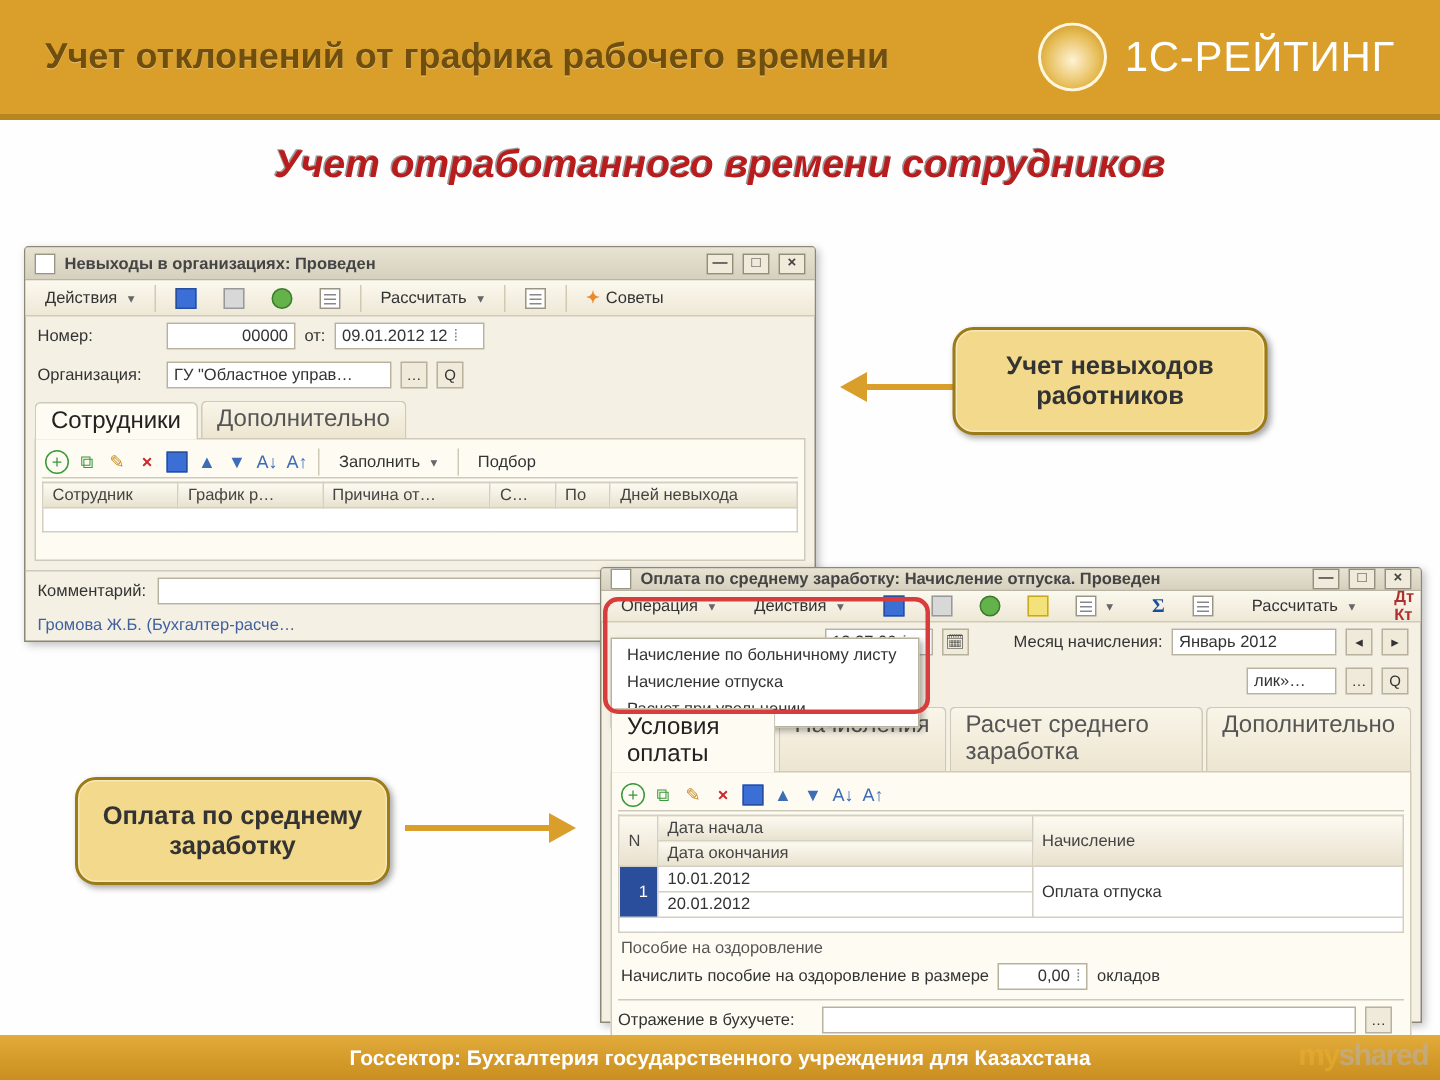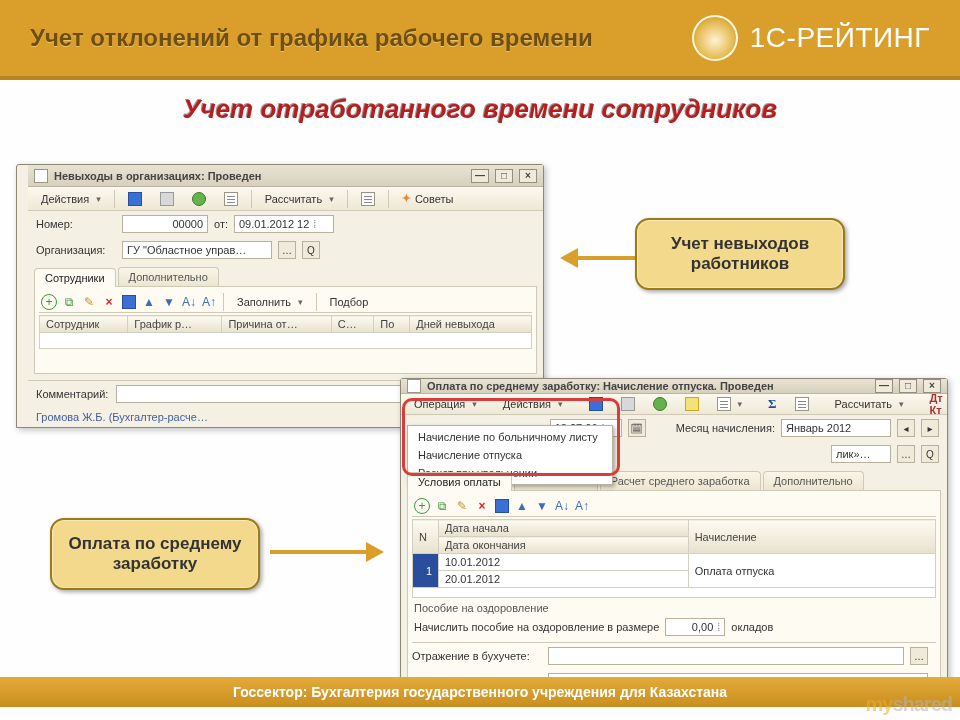--- a/index.html
+++ b/index.html
@@ -40,21 +40,21 @@
     box-shadow: inset 0 0 0 2px #fff6dd;
   }
   .brand-text { font-size:28px; color:#fff; font-weight:400; letter-spacing:.5px;}
   .subhead {
     text-align:center; font-size:26px; font-weight:700; font-style:italic;
     color:#b91c1c; margin: 14px 0 10px; text-shadow: 1px 1px 0 #fff, -1px -1px 0 #999;
   }
 
   
   .slide-footer {
-    position:absolute; left:0; right:0; bottom:13px; height:30px;
+    position:absolute; left:0; right:0; bottom:0; height:30px;
     background: linear-gradient(#e2ab3a, #c98e1f); color:#fff;
     font-size:14px; font-weight:700; display:flex; align-items:center;
     justify-content:center;
   }
   .watermark {
     position:absolute; right:8px; bottom:4px; font-size:20px;
     font-weight:700; color:#fff; opacity:.55; letter-spacing:-1px;
     text-align:right;
   }
   .watermark span:nth-child(1){color:#e8b030;}
@@ -108,21 +108,21 @@
     height:18px; background:#fff; border:1px solid #b7b19d;
     padding:0 4px; font-size:11px; display:flex; align-items:center;
   }
   .inp.sp::after{content:"⁞";color:#888;margin-left:4px;}
   .pickbtn{width:18px;height:18px;border:1px solid #b7b19d;background:#efead9;
     display:flex;align-items:center;justify-content:center;font-size:10px;}
 
   .tabs{display:flex;gap:2px;padding:0 6px;margin-top:4px;}
   .tab{padding:3px 10px;border:1px solid var(--panel-border);border-bottom:none;
     background:linear-gradient(#f9f5e8,#ece5d0);border-radius:4px 4px 0 0;
-    font-size:11px;color:#555;}
+    font-size:16px;color:#555;}
   .tab.active{background:#fdfbf2;color:#222;font-weight:400;position:relative;top:1px;}
   .panel{background:#fdfbf2;border:1px solid var(--panel-border);
     margin:0 6px 6px;padding:4px;flex:1;display:flex;flex-direction:column;}
 
   .grid-toolbar{display:flex;align-items:center;gap:4px;height:22px;
     border-bottom:1px solid var(--panel-border);padding:0 2px;margin-bottom:2px;}
   .gico{width:16px;height:16px;display:inline-flex;align-items:center;justify-content:center;
     border-radius:2px;font-size:12px;}
   .g-add{color:#3a9a3a;border:1px solid #3a9a3a;border-radius:50%;}
   .g-ins{color:#3a9a3a;}
@@ -171,21 +171,21 @@
 
 <div class="slide-header">
   <h1>Учет отклонений от графика рабочего времени</h1>
   <div class="brand">
     <div class="logo"></div>
     <div class="brand-text">1С-РЕЙТИНГ</div>
   </div>
 </div>
 <div class="subhead">Учет отработанного времени сотрудников</div>
 
-<div class="win" style="left:16px;top:164px;width:528px;height:264px;padding-left:11px;">
+<div class="win" style="left:16px;top:164px;width:528px;height:264px;">
   <div class="win-titlebar">
     <span class="doc-icon"></span>
     <span>Невыходы в организациях: Проведен</span>
     <span class="spacer"></span>
     <span class="win-btn">—</span>
     <span class="win-btn">□</span>
     <span class="win-btn">×</span>
   </div>
   <div class="win-toolbar">
     <span class="tbtn dd">Действия</span>

